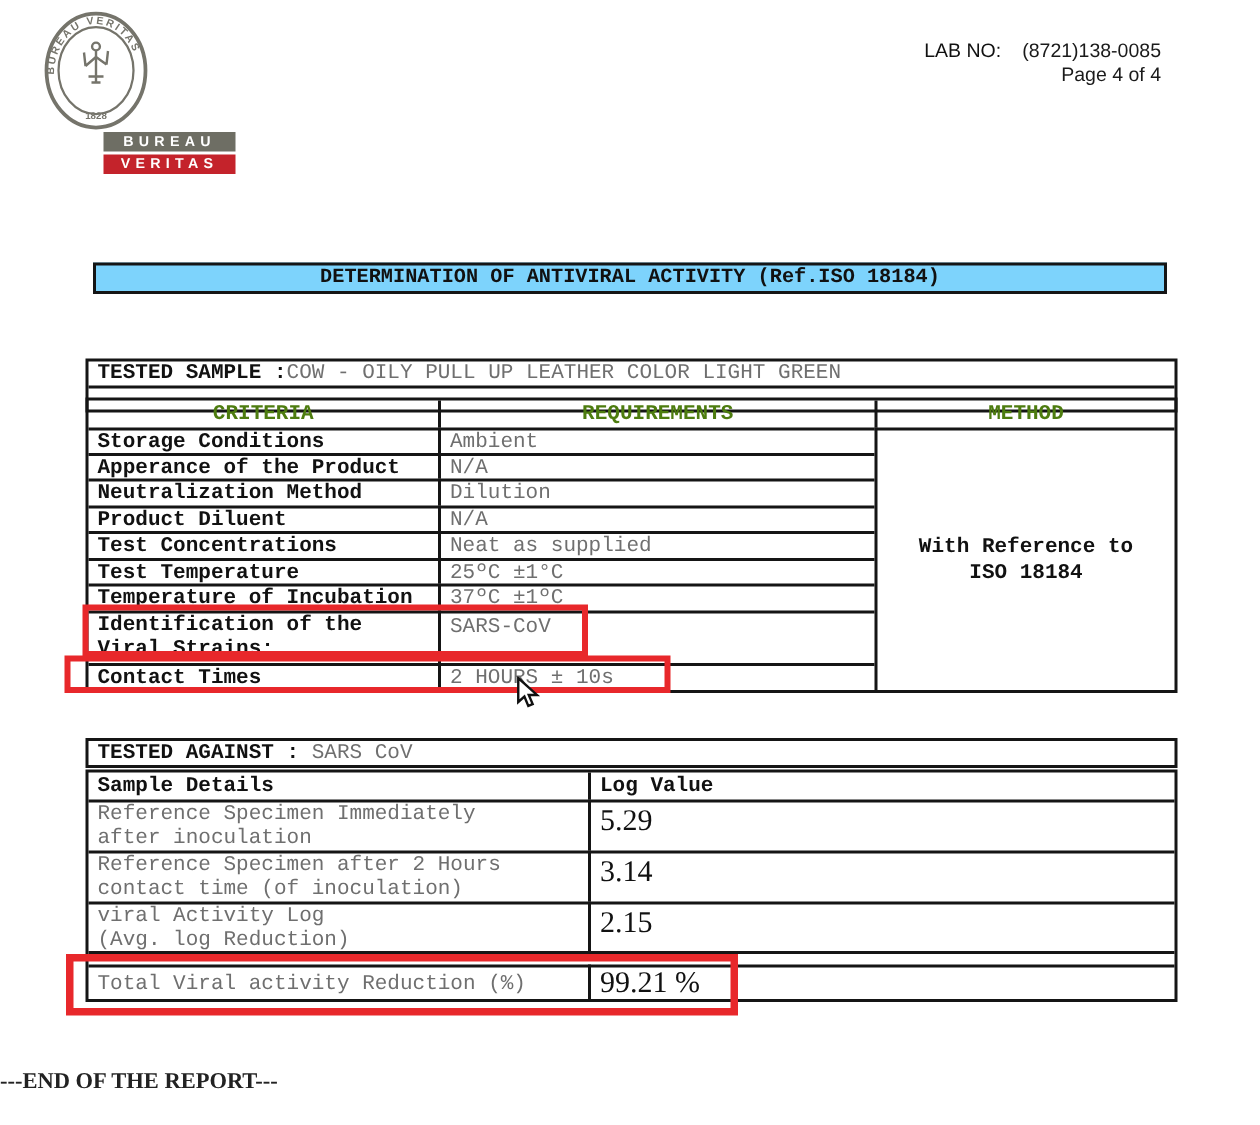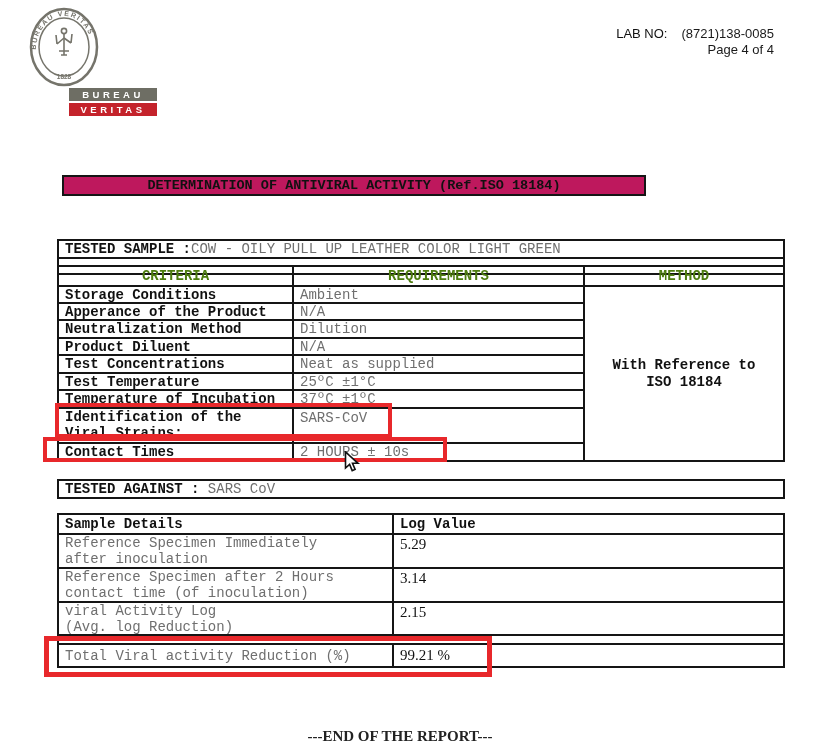--- a/index.html
+++ b/index.html
@@ -14,58 +14,58 @@
   .wm-bar { height:13px; display:flex; align-items:center; justify-content:center;
     color:#fff; font-family:"Liberation Sans", sans-serif; font-weight:bold;
     font-size:9.5px; letter-spacing:3.5px; margin-bottom:2px; }
   .wm-bureau { background:#6e6e64; }
   .wm-veritas { background:#c4232b; }
   
   .labinfo { position:absolute; top:26px; right:66px; text-align:right;
     font-family:"Liberation Sans", sans-serif; font-size:13px; color:#1a1a1a; line-height:16px; }
   .labinfo .gap { display:inline-block; width:14px; }
   
-  .titlebox { position:absolute; left:62px; top:175px; width:584px; height:21px;
-    background:#be185d; border:2px solid #151515; display:flex; align-items:center;
+  .titlebox { position:absolute; left:62px; top:175px; width:716px; height:21px;
+    background:#7dd3fc; border:2px solid #151515; display:flex; align-items:center;
     justify-content:center; font-size:13.5px; font-weight:bold; color:#111; }
   
   .samplebox { position:absolute; left:57px; top:239px; width:728px; height:36px;
     border:2px solid #151515; }
   .samplebox .row1 { height:18px; border-bottom:2px solid #151515; display:flex;
     align-items:center; padding-left:6px; font-size:14px; }
-  .tabox { position:absolute; left:57px; top:479px; width:728px; height:20px;
+  .tabox { position:absolute; left:57px; top:492px; width:728px; height:20px;
     border:2px solid #151515; display:flex; align-items:center; padding-left:6px; font-size:14px; }
   .b { font-weight:bold; color:#111; }
   .v { color:#6f6f6f; }
   .ctable { position:absolute; left:57px; top:265px; width:728px; border:2px solid #151515;
     display:grid; grid-template-columns:233px 291px 1fr;
     grid-template-rows:18px 17px 17px 18px 17px 18px 17px 18px 35px 18px; font-size:14px; }
   .rtable { position:absolute; left:57px; top:513px; width:728px; border:2px solid #151515;
     display:grid; grid-template-columns:333px 1fr;
     grid-template-rows:18px 34px 34px 33px 9px 23px; font-size:14px; }
   .cell { display:flex; align-items:center; padding-left:6px; overflow:hidden; }
   .cell.top { align-items:flex-start; padding-top:1px; }
   .hd { justify-content:center; font-weight:bold; color:#4d7c0f; padding-left:0; }
   .bt { border-top:2px solid #151515; }
   .bl { border-left:2px solid #151515; }
   .two { flex-direction:column; align-items:flex-start; justify-content:flex-start; line-height:16px; }
   .method-cell { grid-column:3; grid-row:2 / 11; border-left:2px solid #151515;
     border-top:2px solid #151515; display:flex; flex-direction:column; align-items:center;
     justify-content:center; font-weight:bold; color:#111; line-height:17px; }
-  .serif-val { font-family:"Liberation Serif", serif; color:#111; font-size:15px; }
+  .serif-val { font-family:"Liberation Serif", serif; color:#111; font-size:20px; }
   .spacer-row { grid-column:1 / 3; border-top:2px solid #151515; }
   
   .redbox { position:absolute; border:4px solid #e8282b; z-index:5; background:transparent; }
   .rb1 { left:55px; top:403px; width:337px; height:35px; }
   .rb2 { left:43px; top:437px; width:404px; height:25px; }
   .rb3 { left:44px; top:636px; width:448px; height:41px; border-width:5px; }
   
   .cursor { position:absolute; left:344px; top:451px; z-index:6; }
   
-  .endtext { position:absolute; left:0; top:728px; width:800px; text-align:center;
+  .endtext { position:absolute; left:0; top:713px; width:800px; text-align:left;
     font-family:"Liberation Serif", serif; font-size:15px; color:#222; font-weight:bold; }
 </style>
 </head>
 <body>
 
 <div class="page">
 
   <svg class="seal" viewBox="0 0 72 80">
     <ellipse cx="36" cy="40" rx="33" ry="38" fill="none" stroke="#75746b" stroke-width="2.5"></ellipse>
     <ellipse cx="36" cy="40" rx="25" ry="29" fill="none" stroke="#75746b" stroke-width="1.5"></ellipse>

